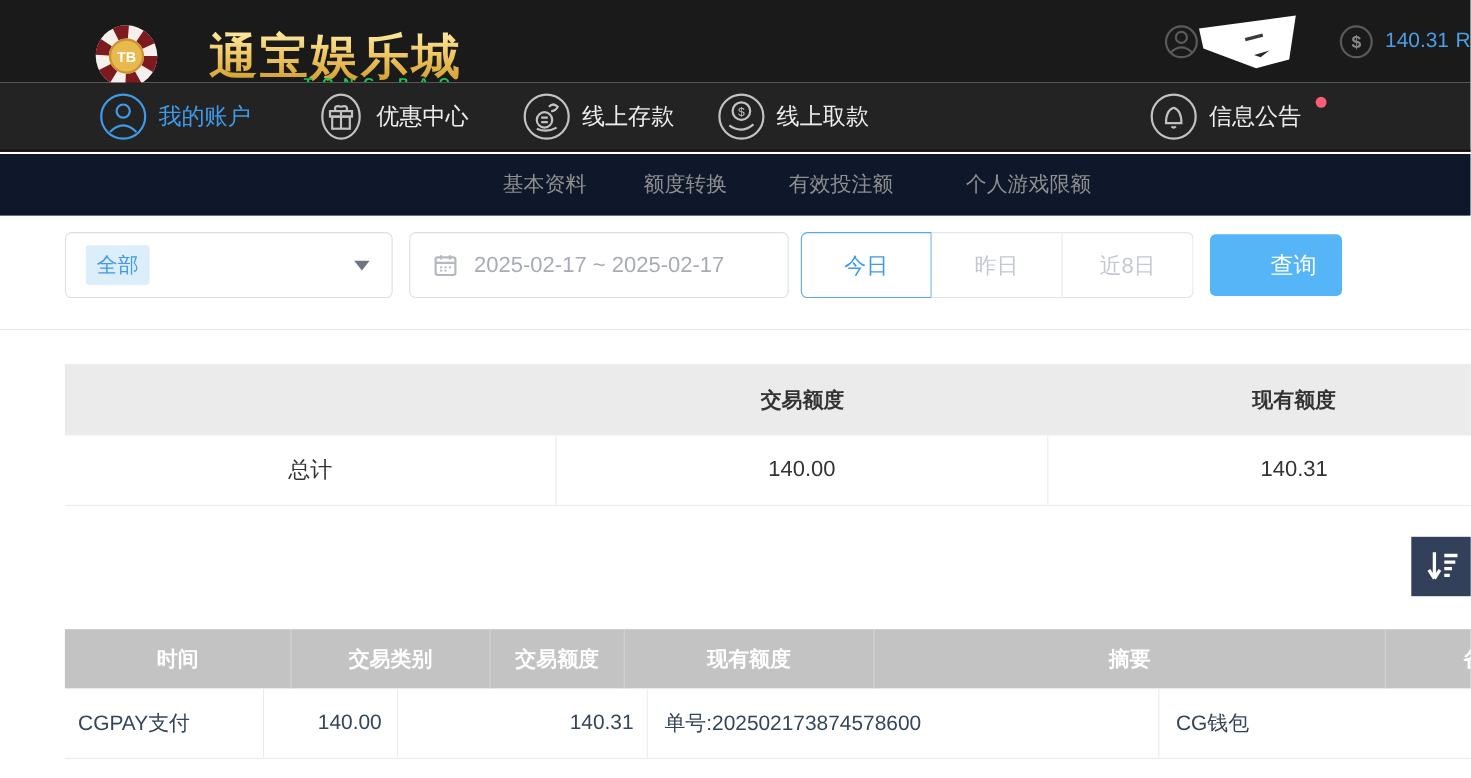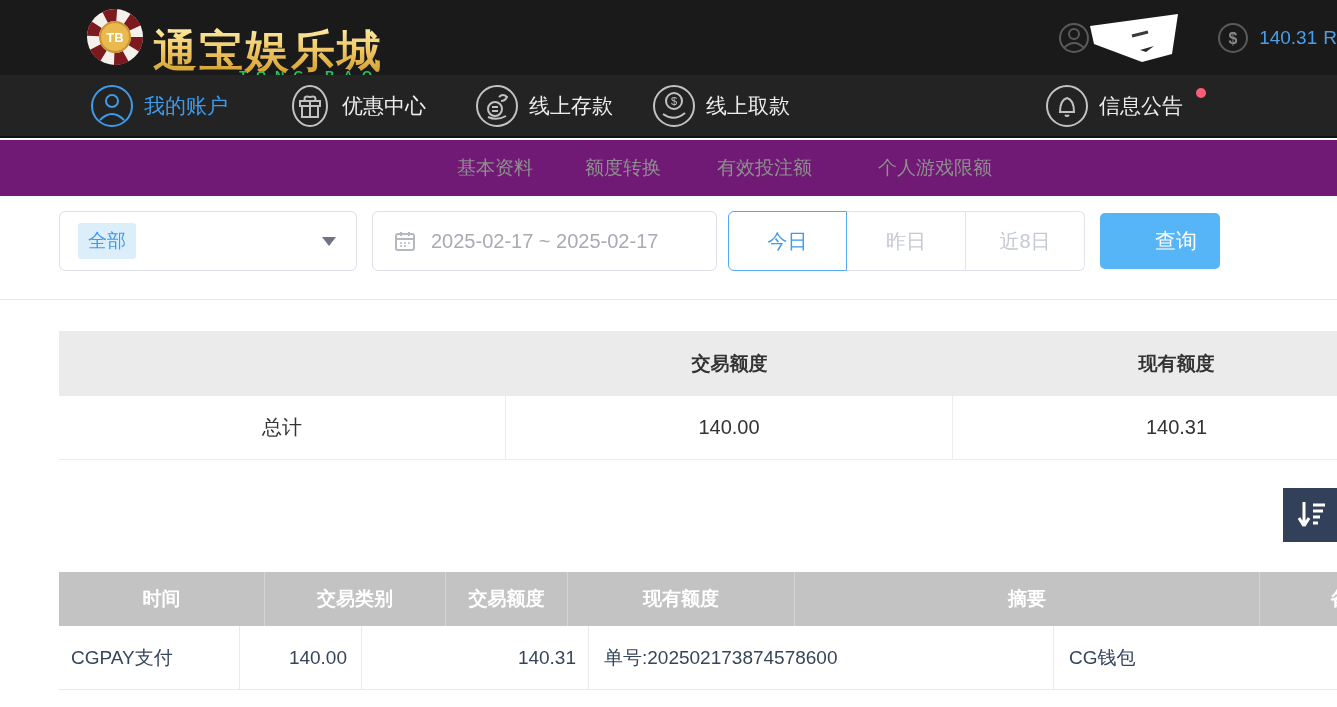--- a/index.html
+++ b/index.html
@@ -3,24 +3,24 @@
 <meta charset="utf-8">
 <style>
   * { margin:0; padding:0; box-sizing:border-box; }
   html,body { width:1337px; height:707px; overflow:hidden; background:#fff;
               font-family:"Liberation Sans","DejaVu Sans",sans-serif; }
   .page { position:relative; width:1337px; height:707px; overflow:hidden; }
 
   
   .topbar { position:absolute; left:0; top:0; width:100%; height:75px; background:#1a1a1a; }
   .navbar { position:absolute; left:0; top:75px; width:100%; height:63px; background:#232323; border-bottom:2px solid #111; }
-  .subnav { position:absolute; left:0; top:140px; width:100%; height:56px; background:#701a75; }
-
-  
-  .logo { position:absolute; left:85px; top:7px; display:flex; align-items:flex-start; }
+  .subnav { position:absolute; left:0; top:140px; width:100%; height:56px; background:#0f172a; }
+
+  
+  .logo { position:absolute; left:85px; top:7px; display:flex; align-items:flex-end;gap:37px; }
   .logo-chip { width:60px; height:60px; }
   .logo-text { position:relative; margin-left:8px; }
   .logo-title { font-size:44px; font-weight:bold; letter-spacing:2px;
     background:linear-gradient(180deg,#fdf3b0 0%,#f1c866 45%,#c9941f 100%);
     -webkit-background-clip:text; background-clip:text; color:transparent;
     font-family:"Liberation Serif","DejaVu Serif",serif; line-height:58px;margin-top:16px; }
   .logo-sub { position:absolute; right:2px; bottom:-2px; font-size:13px; font-weight:bold;
     letter-spacing:9px; color:#22c55e; }
 
   

